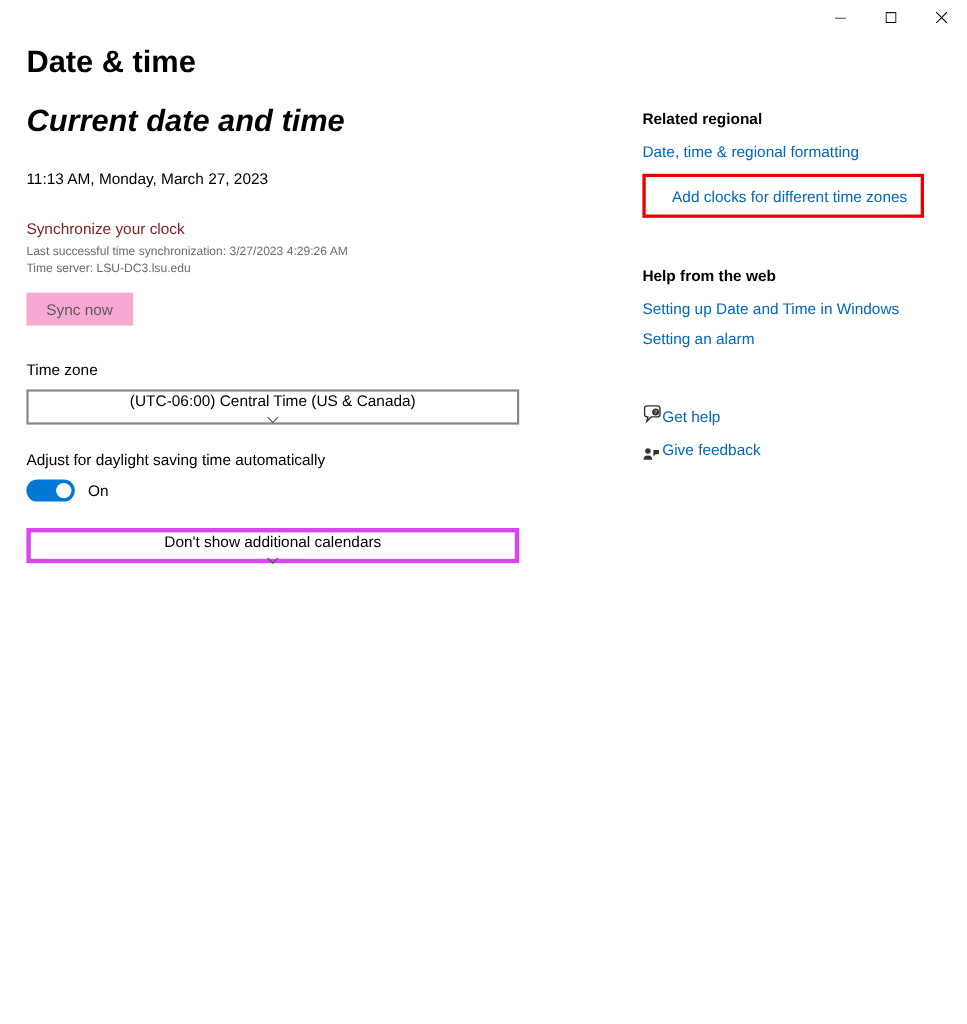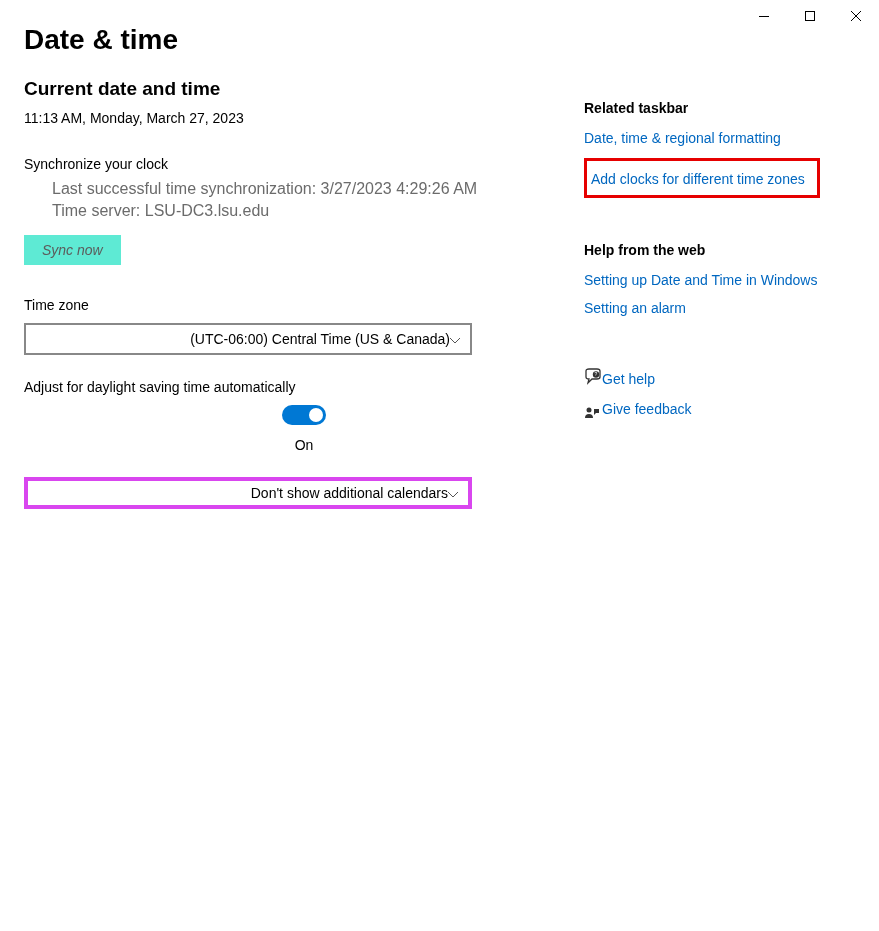--- a/index.html
+++ b/index.html
@@ -26,89 +26,88 @@
       justify-content: center;
       cursor: pointer;
     }
     .titlebar-btn svg { display: block; }
     .content {
       display: flex;
       padding: 0 24px;
     }
     .main-col {
       width: 560px;
-      padding-top: 24px;
+      padding-top: 40px;
     }
     .side-col {
       padding-top: 100px;
       width: 260px;
     }
     h1 {
       font-size: 28px;
       font-weight: 600;
       margin-bottom: 22px;
     }
     h2.section {
-      font-size: 19px;
+      font-size: 28px;
       font-weight: 600;
       margin-top: 4px;
-      margin-bottom: 10px;
+      margin-bottom: 28px;
+      font-style: italic;
     }
     .datetime-line {
       font-size: 14px;
       margin-bottom: 30px;
     }
     .subhead {
       font-size: 14px;
       font-weight: 400;
-      color: #000000;
+      color: #7f1d1d;
       margin-bottom: 6px;
     }
     .muted {
       color: #6b6b6b;
-      font-size: 16px;
+      font-size: 11px;
       line-height: 1.35;
-      margin-left: 28px;
     }
     .sync-btn {
-      background: #5eead4;
+      background: #f9a8d4;
       border: none;
       color: #5c5c5c;
       padding: 7px 18px;
       font-size: 14px;
       font-family: inherit;
       margin-top: 14px;
       margin-bottom: 32px;
       cursor: default;
-      font-style: italic;
     }
     .label {
       font-size: 14px;
       margin-bottom: 10px;
     }
     .select-box {
       width: 448px;
       height: 32px;
       border: 2px solid #888;
       display: flex;
       align-items: center;
-      justify-content: flex-end;
+      justify-content: flex-start;
       padding: 0 10px;
       cursor: pointer;
       margin-bottom: 24px;
+      flex-direction: column;
     }
     .select-box.thin { border: 4px solid #d946ef; height: 32px; }
     .chev { width: 10px; height: 6px; }
     .toggle-row {
       display: flex;
       align-items: center;
       gap: 12px;
       margin-bottom: 24px;
       margin-top: 6px;
-      flex-direction: column;
     }
     .toggle {
       width: 44px;
       height: 20px;
       border-radius: 10px;
       background: #0078d4;
       position: relative;
       cursor: pointer;
     }
     .toggle .knob {
@@ -200,24 +199,24 @@
       <span>
         <svg class="chev" viewBox="0 0 10 6">
             <path d="M0 0 L5 5 L10 0" fill="none" stroke="#555" stroke-width="1"></path>
           </svg>
       </span>
     </div>
   </div>
 
   <div class="side-col">
     <div class="link-block">
-      <div class="side-head">Related taskbar</div>
+      <div class="side-head">Related regional</div>
       <a class="link">Date, time &amp; regional formatting</a><br>
       <span class="highlight-box">
-        <a class="link" style="margin-bottom:0;">Add clocks for different time zones</a>
+        <a class="link" style="margin-bottom:0;margin-left:20px;">Add clocks for different time zones</a>
       </span>
     </div>
 
     <div class="link-block">
       <div class="side-head">Help from the web</div>
       <a class="link">Setting up Date and Time in Windows</a><br>
       <a class="link">Setting an alarm</a>
     </div>
 
     <div class="icon-link-row">

